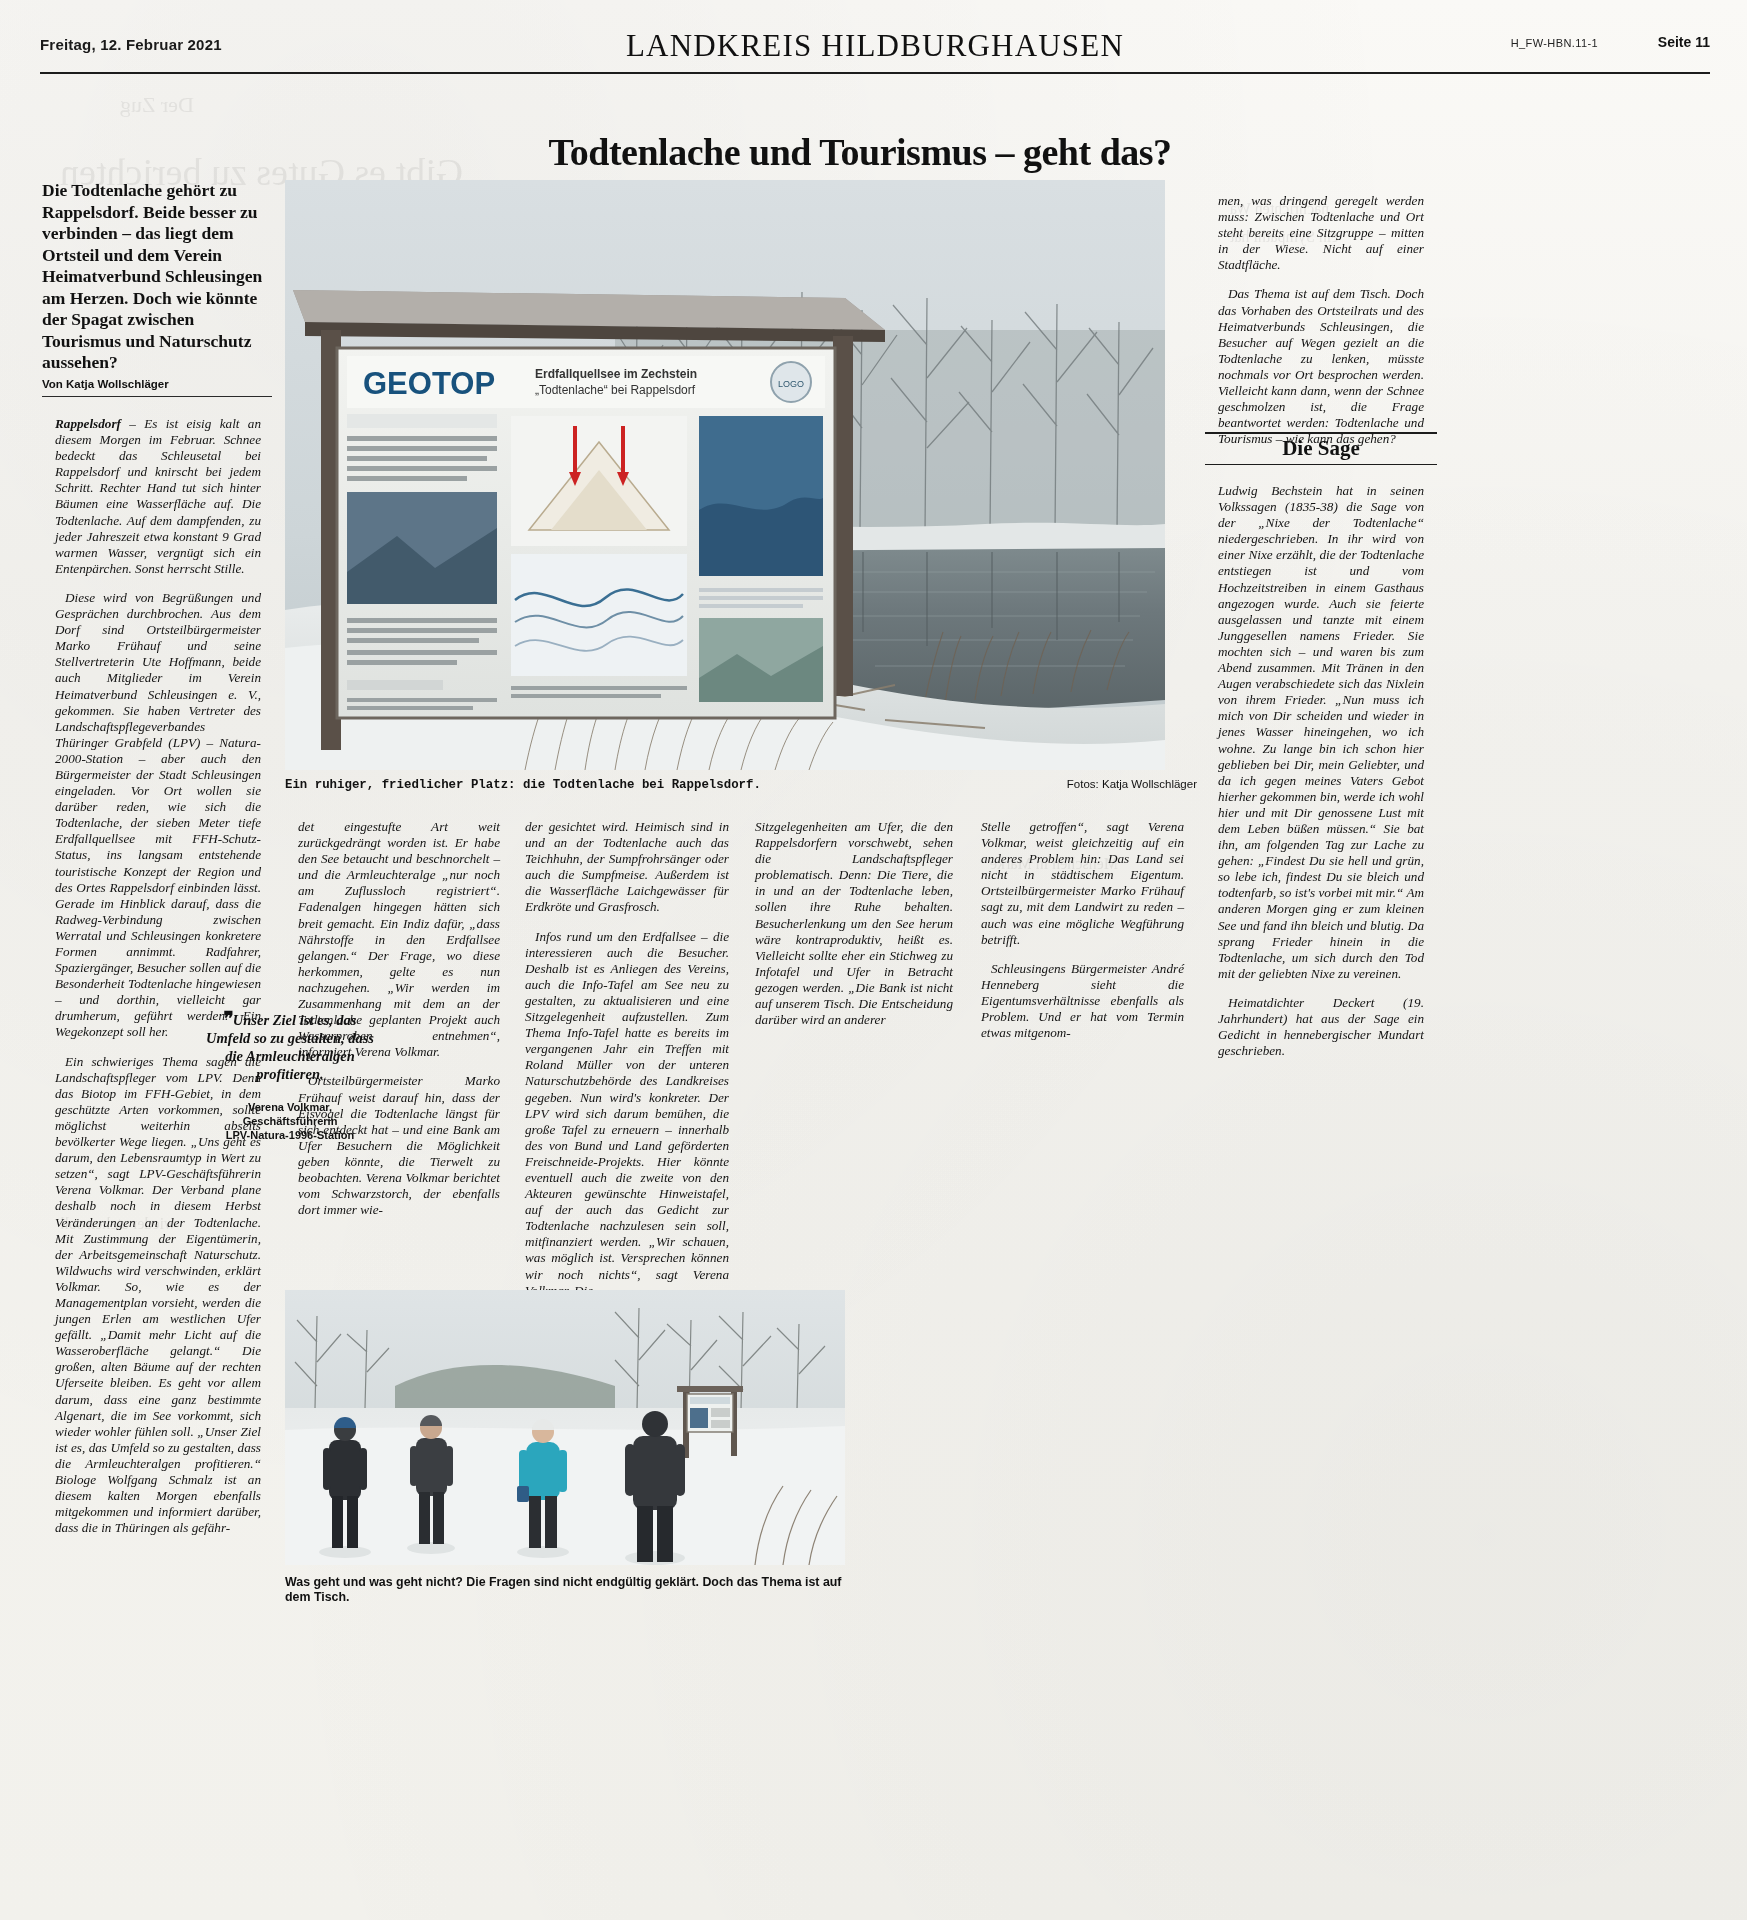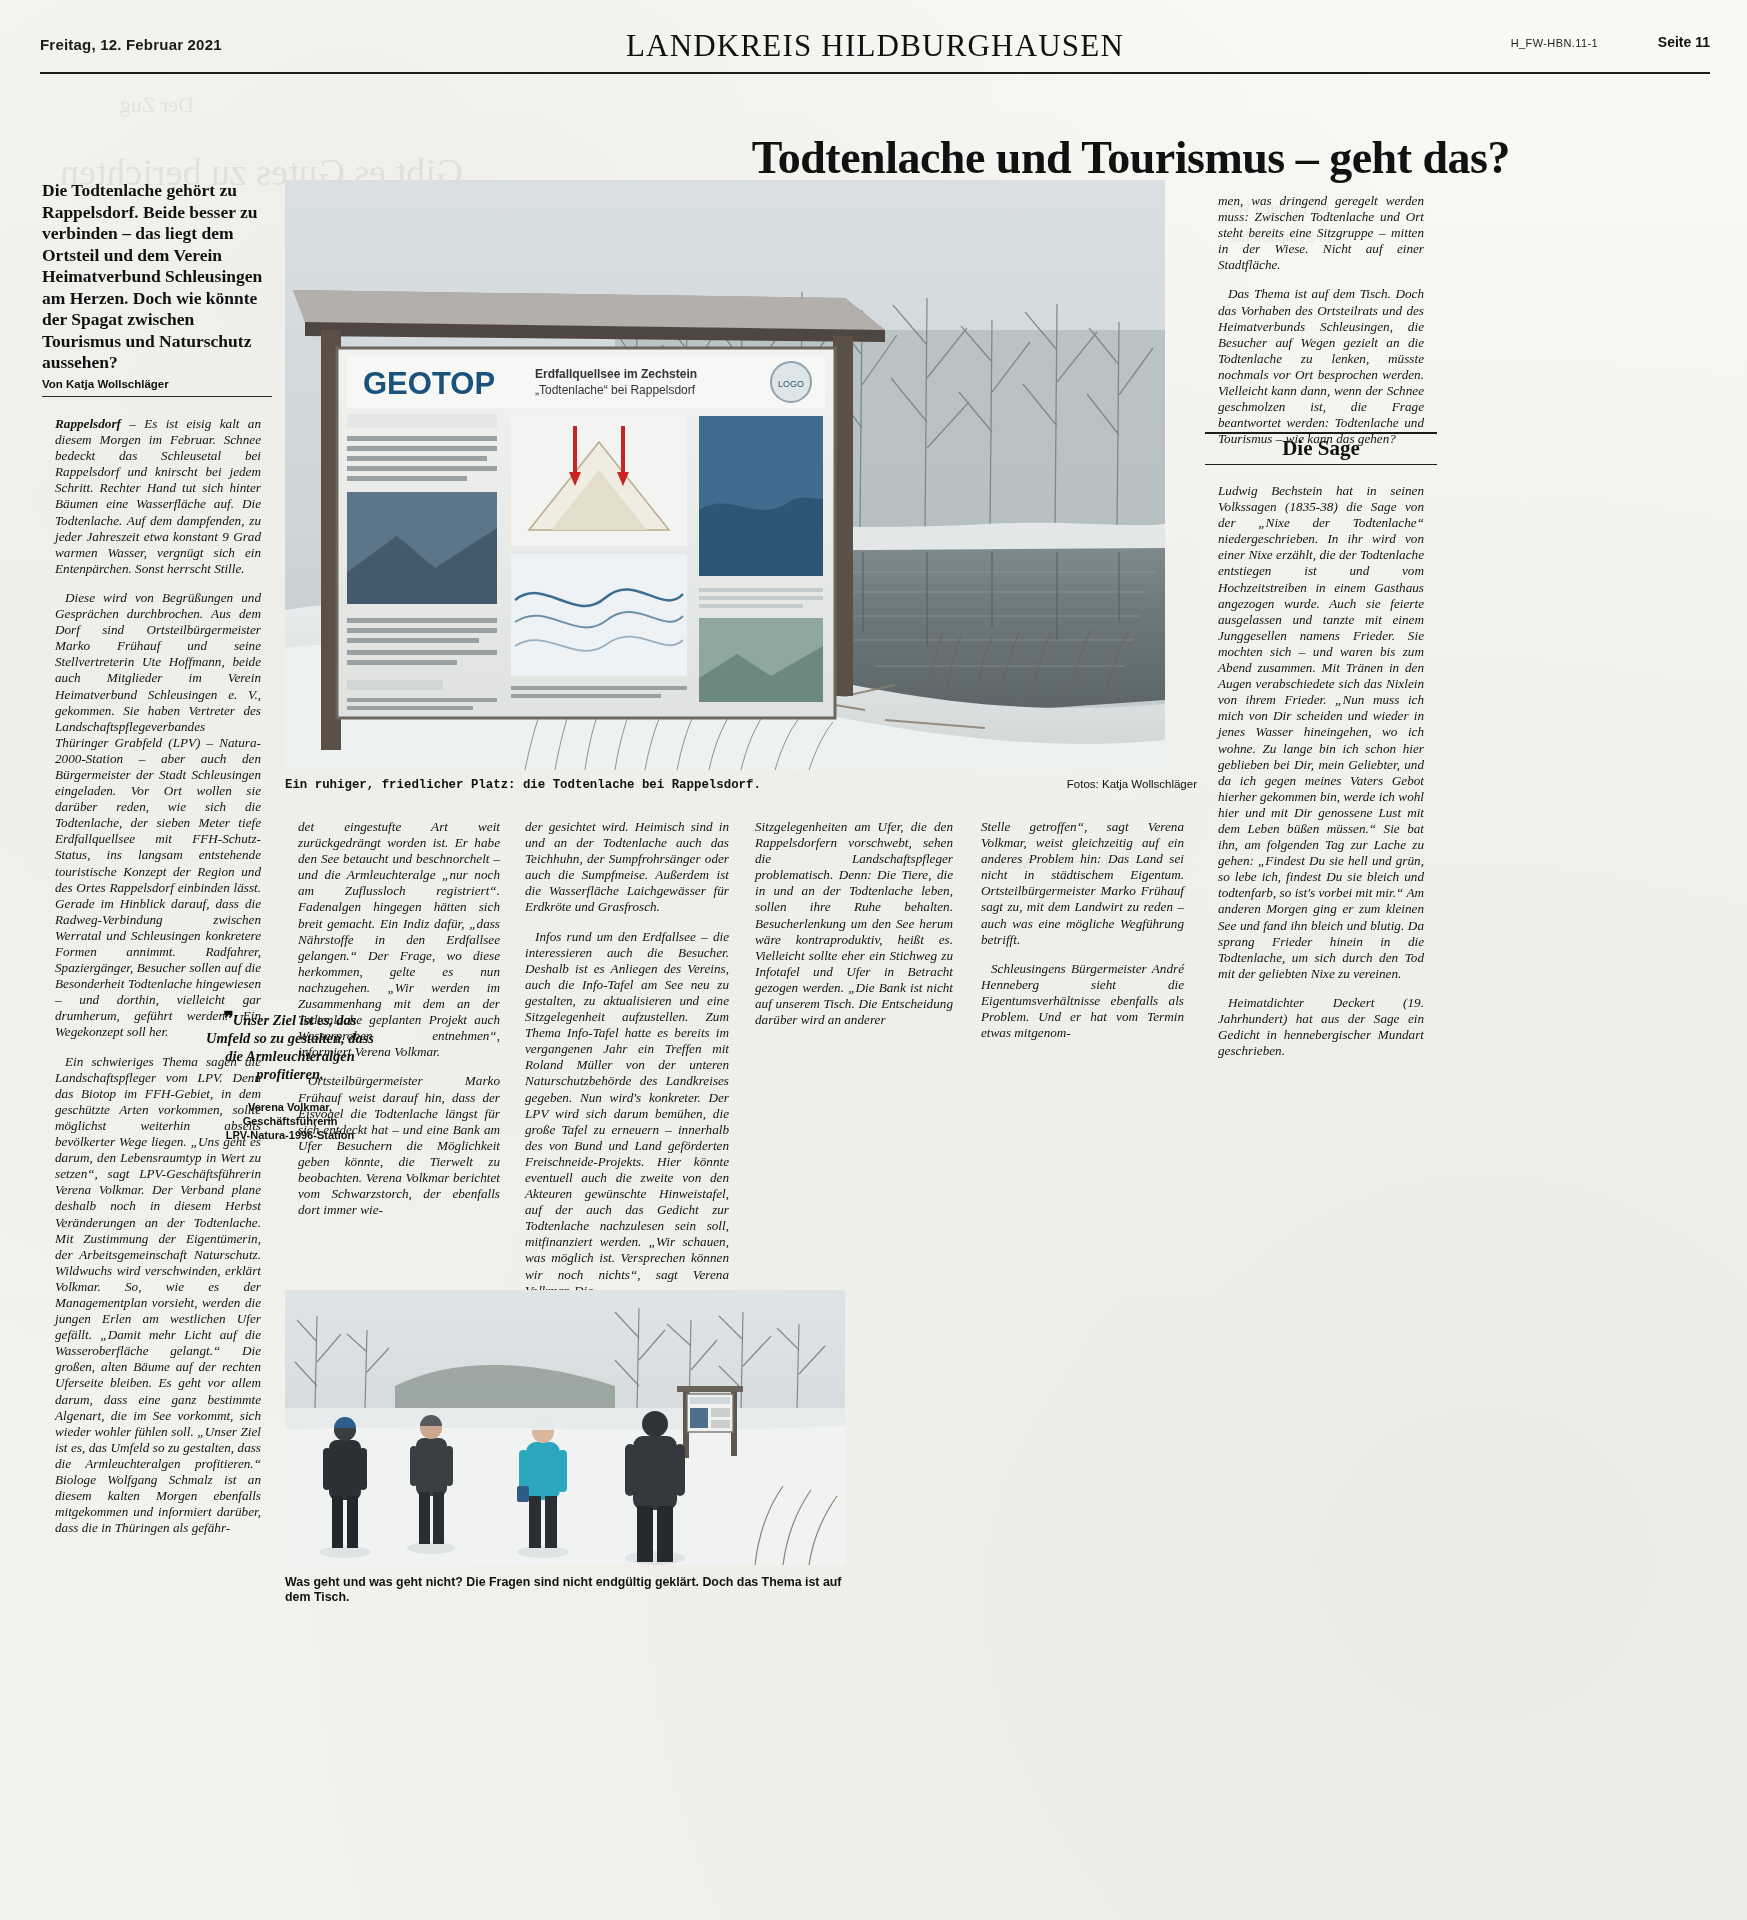--- a/index.html
+++ b/index.html
@@ -90,23 +90,23 @@
     width: 1670px;
     background: #1c1c1c;
   }
   .rule.top { top: 72px; height: 2px; }
 
   
   .headline {
     position: absolute;
     left: 210px; top: 95px;
     width: 1300px;
-    text-align: right;
-    font-family: "Liberation Serif", serif;
-    font-size: 46px;
+    text-align: center;
+    font-family: "Liberation Serif", serif;
+    font-size: 38px;
     line-height: 64px;
     color: #111;
     letter-spacing: -0.5px;
   }
 
   
   .col {
     position: absolute;
     font-family: "Liberation Serif", serif;
     font-size: 13.2px;

